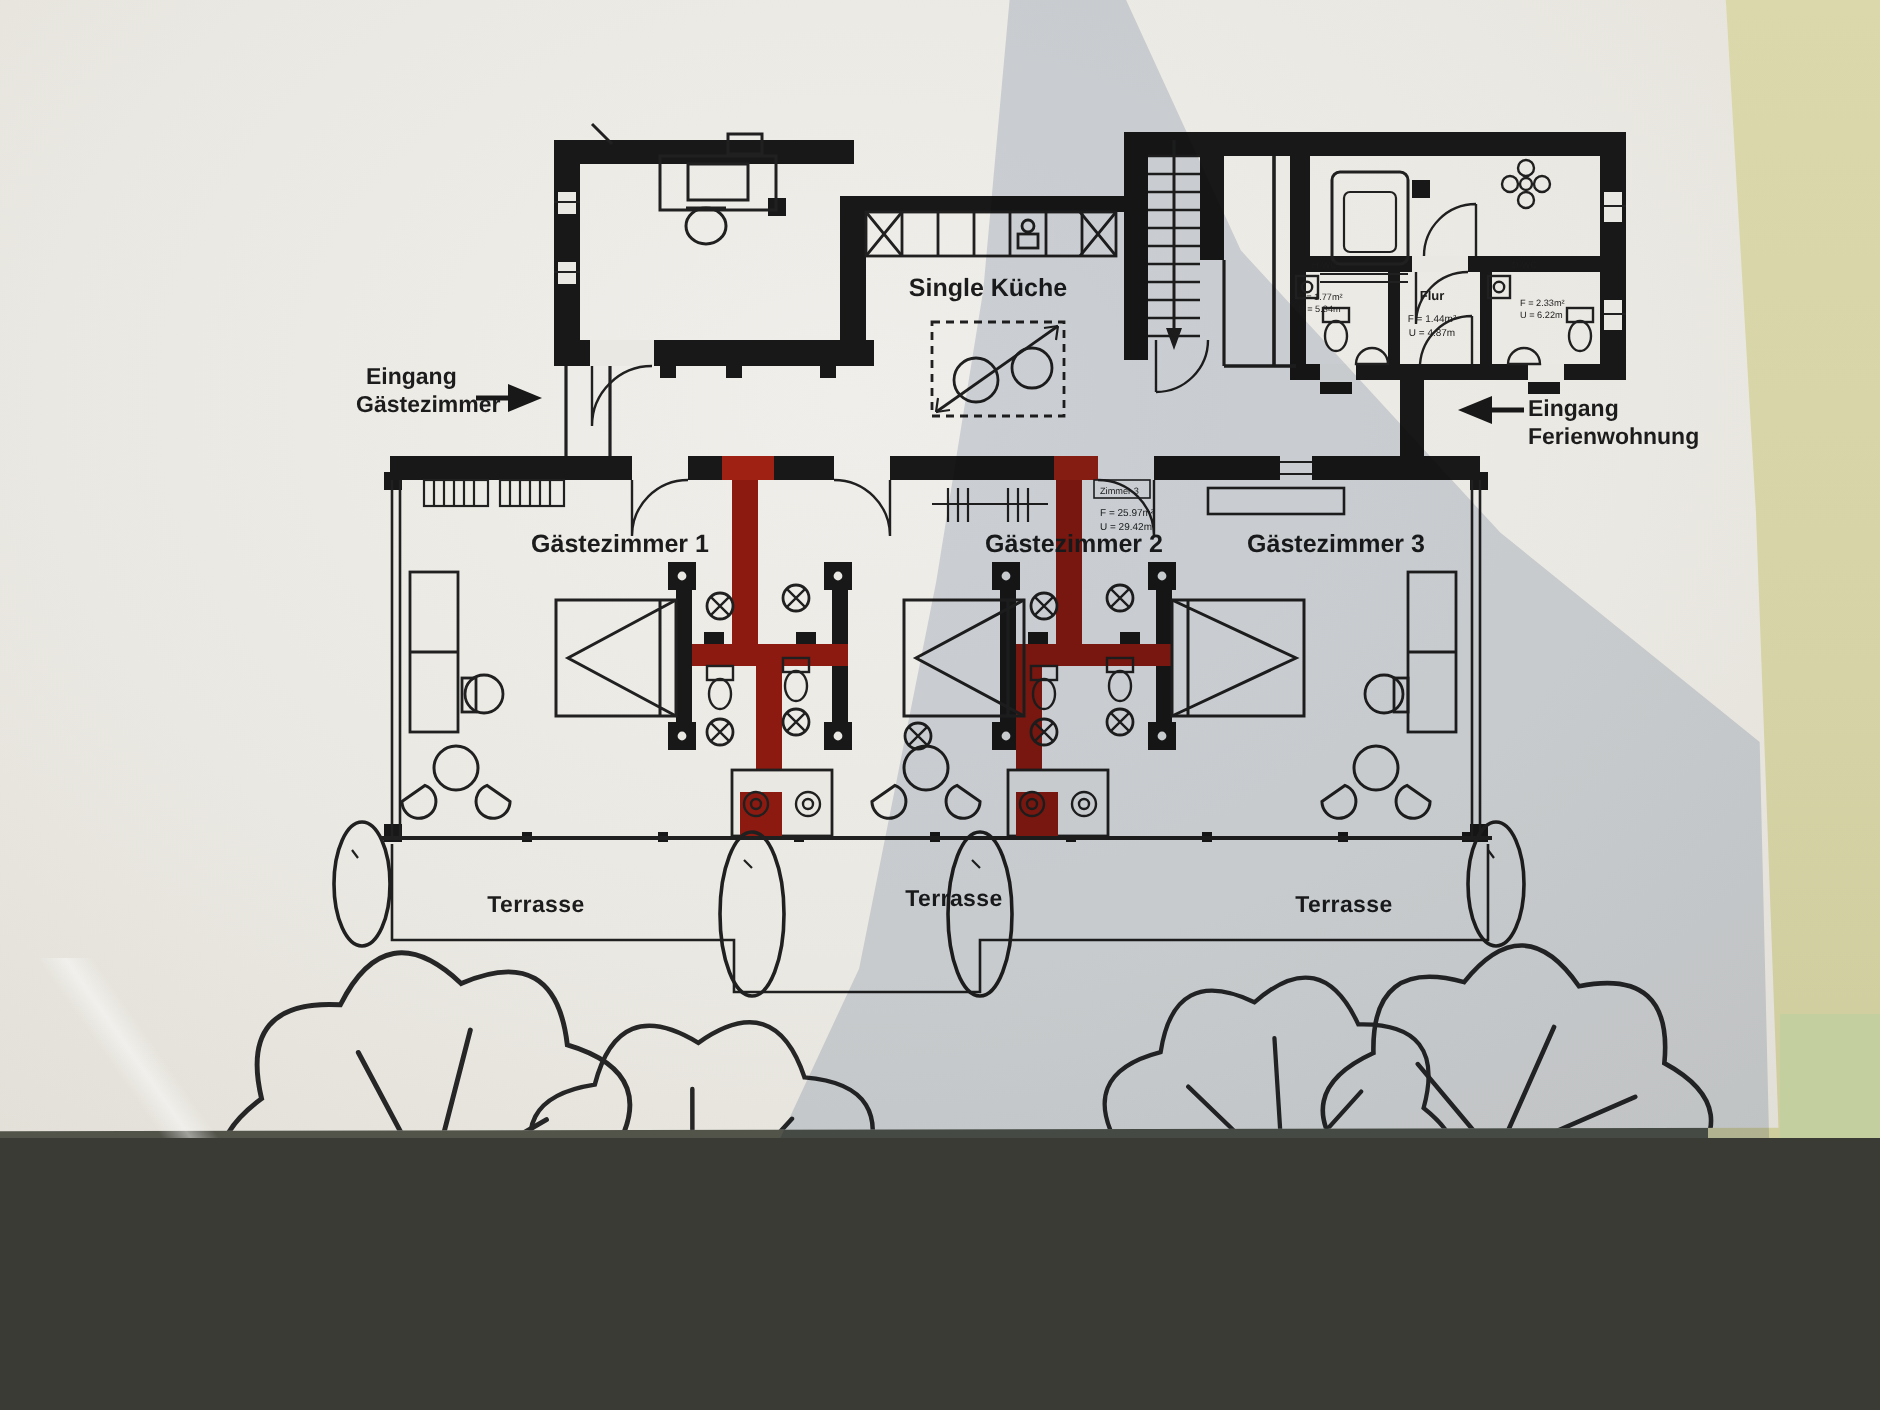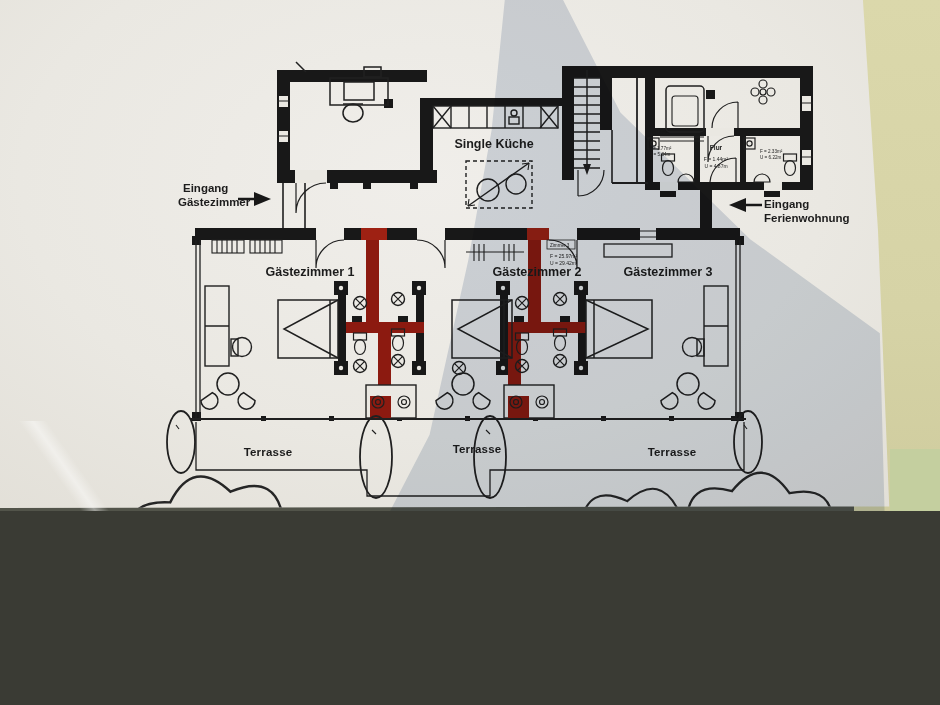--- a/index.html
+++ b/index.html
@@ -1,16 +1,16 @@
 <!DOCTYPE html>
 <html><head>
 <meta charset="utf-8">
 <style>
   html,body{margin:0;padding:0;background:#3a3b34;}
-  .photo{position:relative;width:940px;height:511px;overflow:hidden;background:#52544a;
+  .photo{position:relative;width:940px;height:569px;overflow:hidden;background:#52544a;
          font-family:"Liberation Sans","DejaVu Sans",sans-serif;}
   .bg-right{position:absolute;top:0;right:0;width:86px;height:100%;
             background:linear-gradient(180deg,#dbd8ab 0%,#d6d3a6 60%,#cfcc9e 100%);}
   .bg-green{position:absolute;right:0;bottom:0;width:50px;height:62px;background:#c4cf9f;}
   .paper{position:absolute;inset:0;
          background:radial-gradient(ellipse at 45% 35%,#f0eeea 0%,#eae8e2 55%,#e1ded6 100%);
          clip-path:polygon(0 0,91.8% 0,93.4% 45%,94.6% 99.1%,0 99.4%);}
   .paper svg{position:absolute;left:0;top:0;}
   .shadow{position:absolute;inset:0;background:#b5c1d3;mix-blend-mode:multiply;opacity:.52;
           pointer-events:none;

